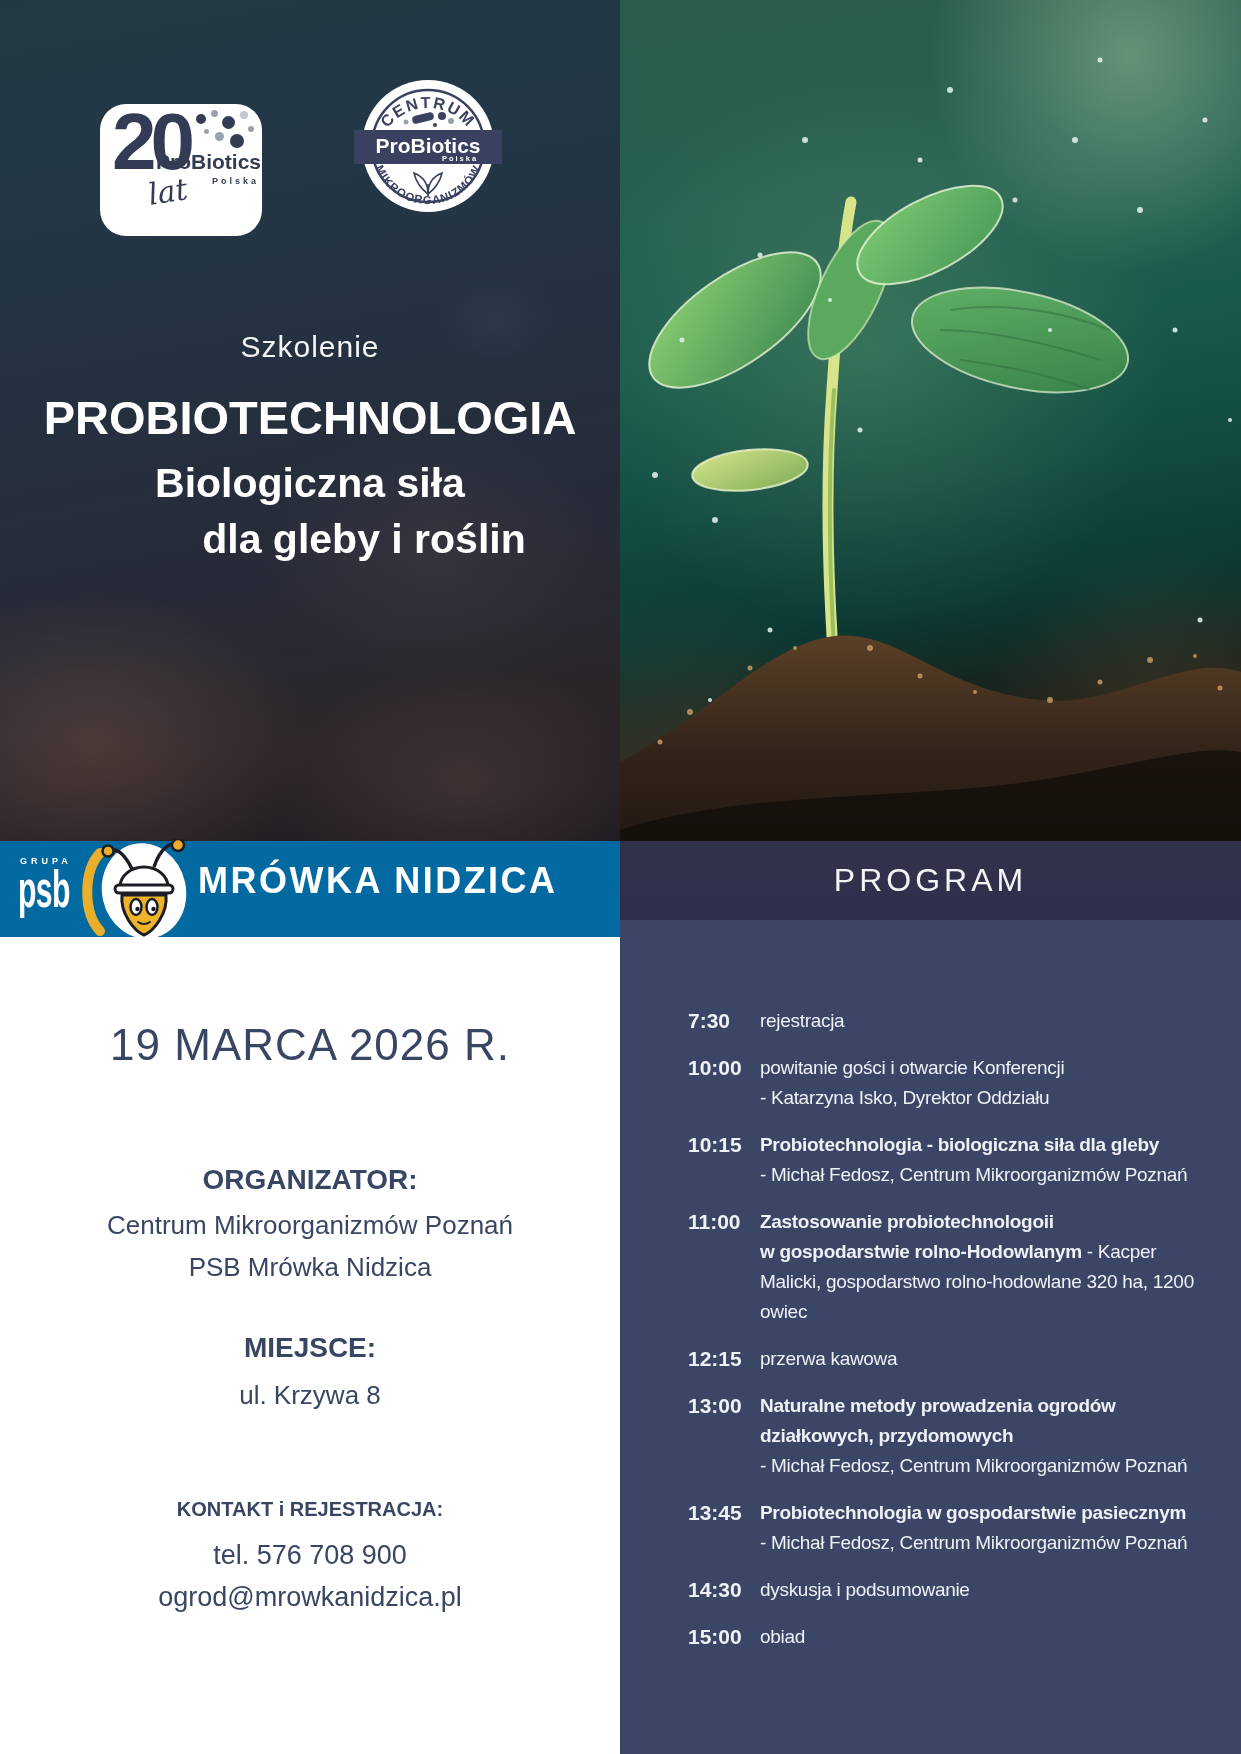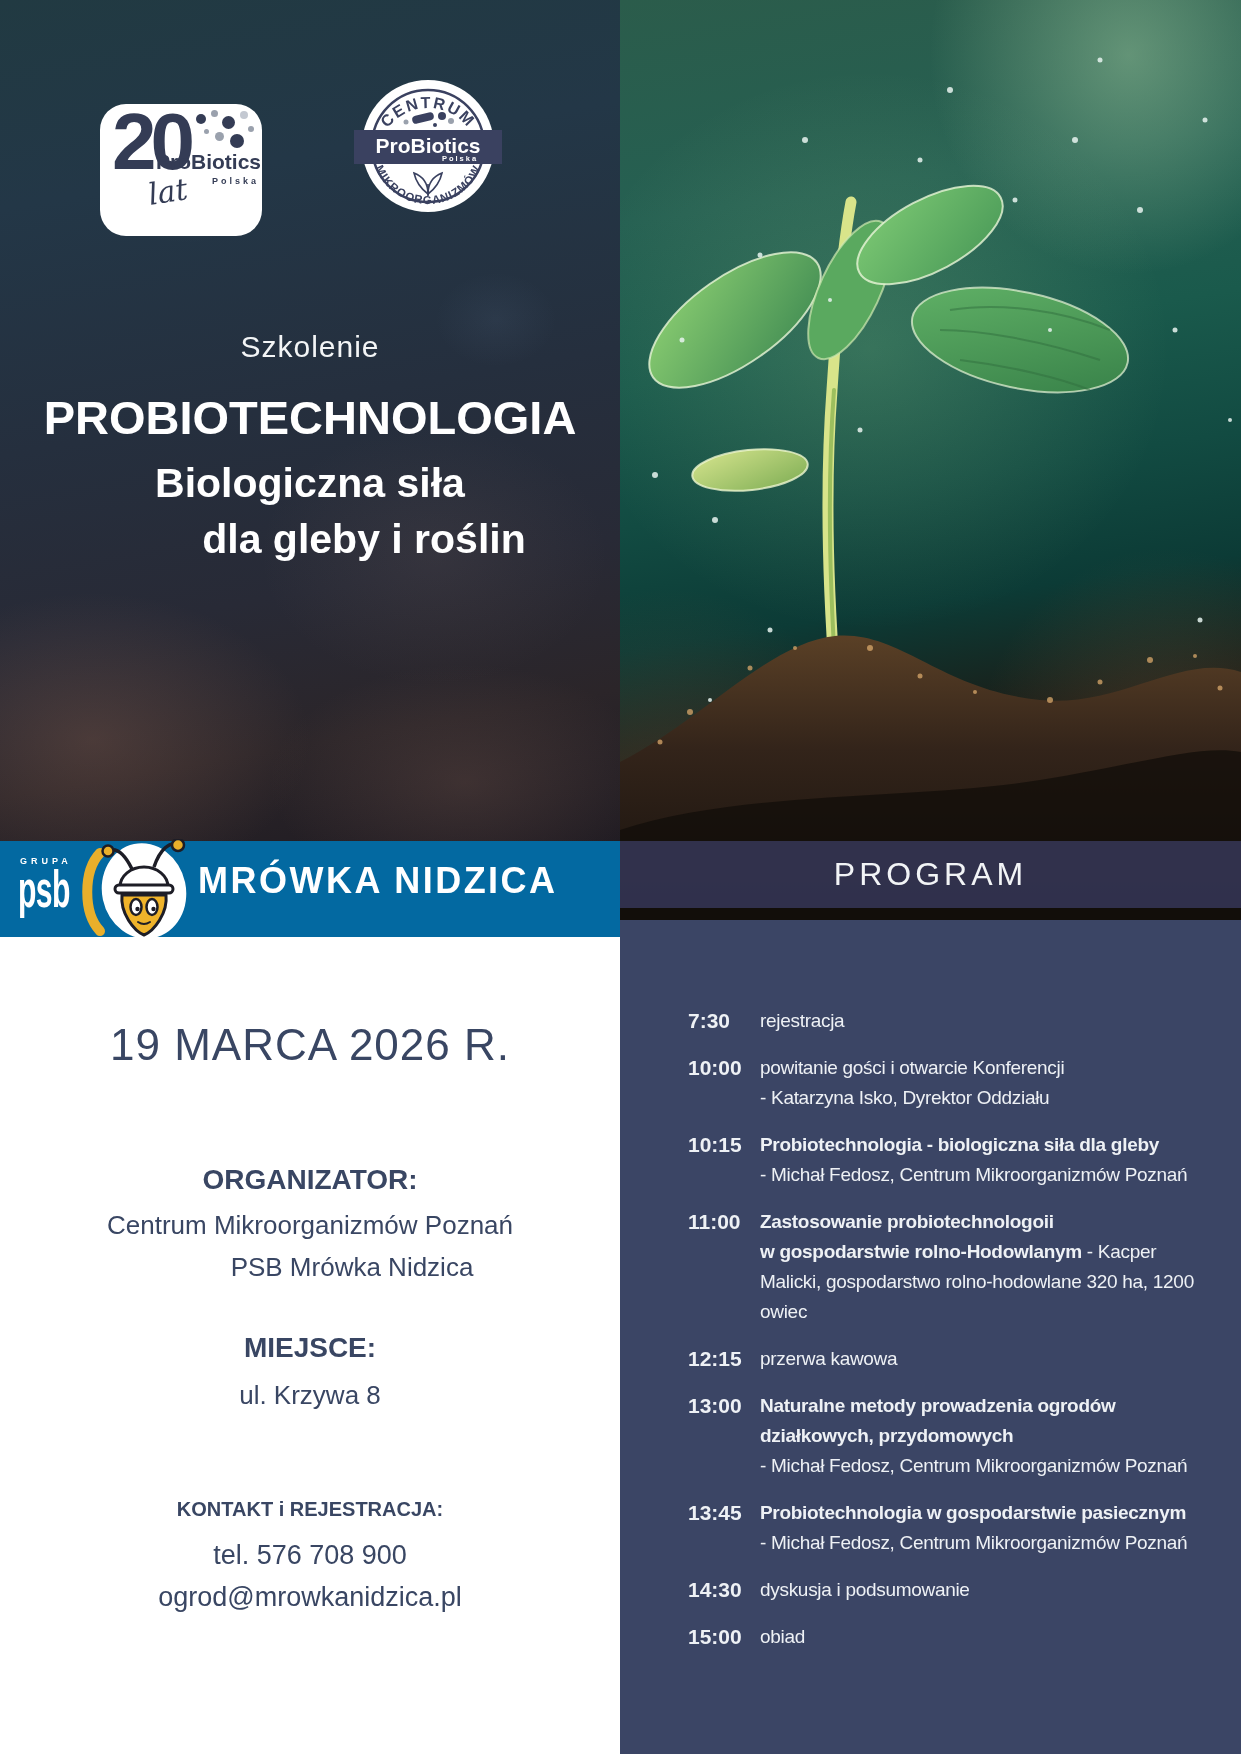--- a/index.html
+++ b/index.html
@@ -82,36 +82,36 @@
   .psb-word{
     position:absolute;left:18px;top:18px;color:#fff;font-size:52px;
     font-weight:800;letter-spacing:-1px;transform:scaleX(.58);transform-origin:left top;
   }
   .ant{position:absolute;left:66px;top:-2px;width:126px;height:108px;}
   .store{
     position:absolute;left:198px;top:0;height:79px;line-height:79px;
     color:#fff;font-size:36px;font-weight:700;letter-spacing:2.5px;white-space:nowrap;
   }
   .band-right{
-    position:absolute;left:620px;top:841px;width:621px;height:67px;
+    position:absolute;left:620px;top:841px;width:621px;height:79px;
     background:rgba(56,58,92,.8);z-index:3;
     display:flex;align-items:center;justify-content:center;
   }
   .program-heading{
     color:#f2f4f6;font-size:32px;font-weight:400;letter-spacing:4px;
   }
   
   .white-left{
     position:absolute;left:0;top:920px;width:620px;height:834px;background:#ffffff;z-index:1;
   }
   .white-left div{position:absolute;left:0;width:620px;text-align:center;color:#394663;}
   .date{top:100px;font-size:44px;font-weight:400;letter-spacing:1px;}
   .org-label{top:244px;font-size:28px;font-weight:700;}
   .org1{top:290px;font-size:26px;}
-  .org2{top:332px;font-size:26px;margin-left:42px;}
+  .org2{top:332px;font-size:26px;}
   .place-label{top:412px;font-size:28px;font-weight:700;}
   .addr1{top:460px;font-size:26px;}
   .addr2{top:500px;font-size:26px;}
   .contact-label{top:570px;font-size:20px;font-weight:700;margin-top:8px;}
   .phone{top:620px;font-size:27px;}
   .email{top:662px;font-size:27px;}
   
   .program{
     position:absolute;left:620px;top:920px;width:621px;height:834px;
     background:#3b4565;z-index:1;color:#eef1f5;

